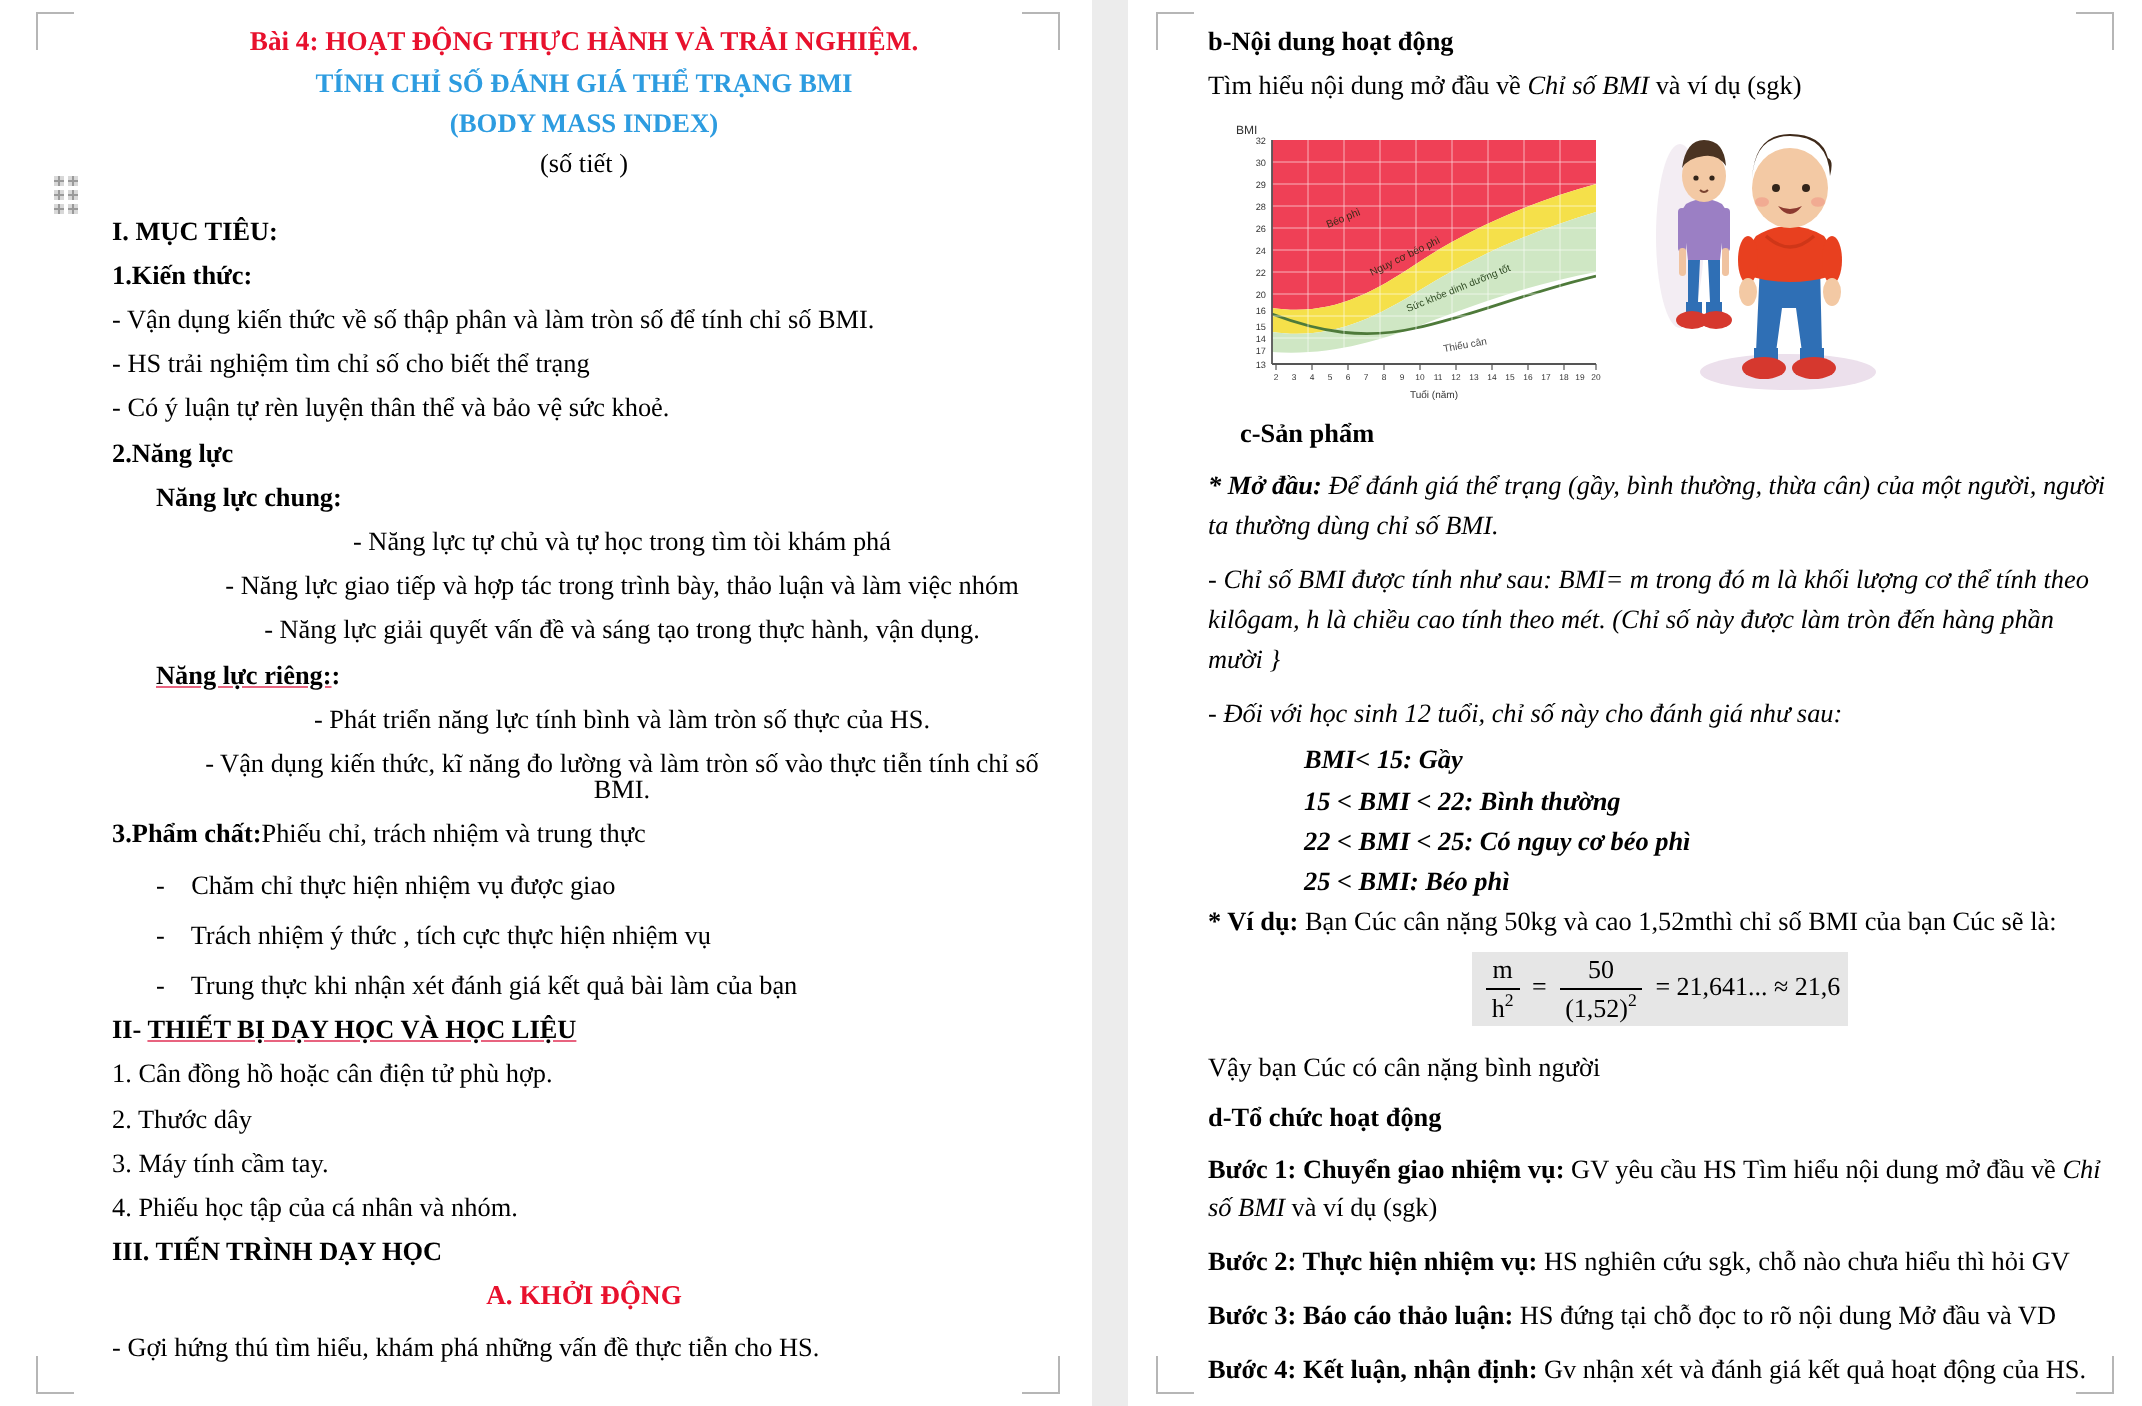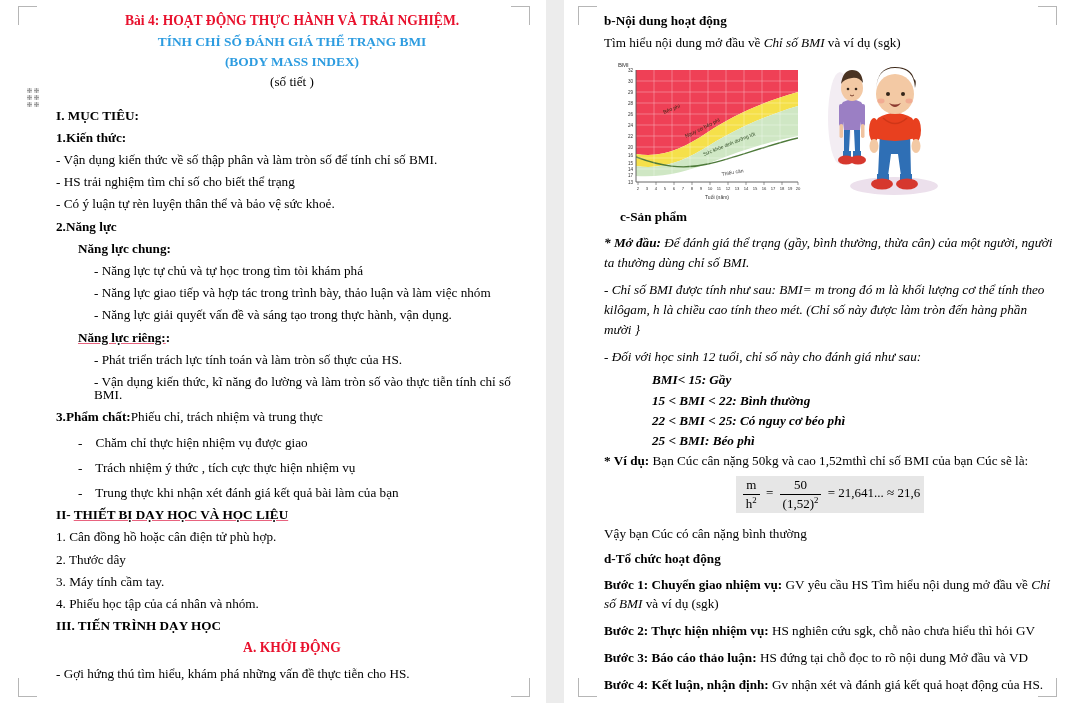--- a/index.html
+++ b/index.html
@@ -97,21 +97,21 @@
   .bi { font-weight: bold; font-style: italic; }
   .u-red { text-decoration: underline; text-decoration-color: #e8637f; }
 
   .title-red  { color: #e8112d; font-weight: bold; font-size: 13.6px; }
   .title-blue { color: #2d9ce0; font-weight: bold; font-size: 13.4px; }
   .red-head   { color: #e8112d; font-weight: bold; font-size: 13.6px; }
 
   .sub-title { margin: 0 0 7px 0; }
 
   .indent1 { padding-left: 22px; }
-  .indent2 { padding-left: 38px; }
+  .indent2 { padding-left: 38px; text-align: center; }
 
   .dash-item { padding-left: 38px; text-indent: -16px; margin-top: 12px; }
 
   
   .figrow {
     display: flex;
     align-items: flex-start;
     gap: 14px;
     margin: 6px 0 6px 8px;
   }
@@ -181,21 +181,21 @@
       <p>- HS trải nghiệm tìm chỉ số cho biết thể trạng</p>
       <p>- Có ý luận tự rèn luyện thân thể và bảo vệ sức khoẻ.</p>
 
       <p class="b">2.Năng lực</p>
       <p class="b indent1">Năng lực chung:</p>
       <p class="indent2">- Năng lực tự chủ và tự học trong tìm tòi khám phá</p>
       <p class="indent2">- Năng lực giao tiếp và hợp tác trong trình bày, thảo luận và làm việc nhóm</p>
       <p class="indent2">- Năng lực giải quyết vấn đề và sáng tạo trong thực hành, vận dụng.</p>
 
       <p class="indent1"><span class="b u-red">Năng lực riêng:</span><span class="b">:</span></p>
-      <p class="indent2">- Phát triển trách lực tính toán và làm tròn số thực của HS.</p>
+      <p class="indent2">- Phát triển năng lực tính bình và làm tròn số thực của HS.</p>
       <p class="indent2">- Vận dụng kiến thức, kĩ năng đo lường và làm tròn số vào thực tiễn tính chỉ số BMI.</p>
 
       <p><span class="b">3.Phẩm chất:</span><span>Phiếu chỉ, trách nhiệm và trung thực</span></p>
       <p class="dash-item">-&nbsp;&nbsp;&nbsp; <span>Chăm chỉ thực hiện nhiệm vụ được giao</span></p>
       <p class="dash-item">-&nbsp;&nbsp;&nbsp; <span>Trách nhiệm ý thức , tích cực thực hiện nhiệm vụ</span></p>
       <p class="dash-item">-&nbsp;&nbsp;&nbsp; <span>Trung thực khi nhận xét đánh giá kết quả bài làm của bạn</span></p>
 
       <p class="b"><span>II- </span><span class="u-red">THIẾT BỊ DẠY HỌC VÀ HỌC LIỆU</span></p>
       <p>1. Cân đồng hồ hoặc cân điện tử phù hợp.</p>
       <p>2. Thước dây</p>
@@ -388,21 +388,21 @@
           <span>=</span>
           <span class="frac nohl">
             <span class="num">50</span>
             <span class="den"><span>(1,52)</span><sup>2</sup></span>
           </span>
           <span>=</span>
           <span>21,641... ≈ 21,6</span>
         </span>
       </div>
 
-      <p>Vậy bạn Cúc có cân nặng bình thường</p>
+      <p>Vậy bạn Cúc có cân nặng bình người</p>
 
       <p class="b" style="margin-top:12px">d-Tổ chức hoạt động</p>
 
       <p class="step"><span class="b">Bước 1: Chuyển giao nhiệm vụ:</span><span> GV yêu cầu HS Tìm hiểu nội dung mở đầu về </span><span class="i">Chỉ số BMI</span><span> và ví dụ (sgk)</span></p>
 
       <p class="step"><span class="b">Bước 2: Thực hiện nhiệm vụ:</span><span> HS nghiên cứu sgk, chỗ nào chưa hiểu thì hỏi GV</span></p>
 
       <p class="step"><span class="b">Bước 3: Báo cáo thảo luận:</span><span> HS đứng tại chỗ đọc to rõ nội dung Mở đầu và VD</span></p>
 
       <p class="step"><span class="b">Bước 4: Kết luận, nhận định:</span><span> Gv nhận xét và đánh giá  kết quả hoạt động của HS.</span></p>

